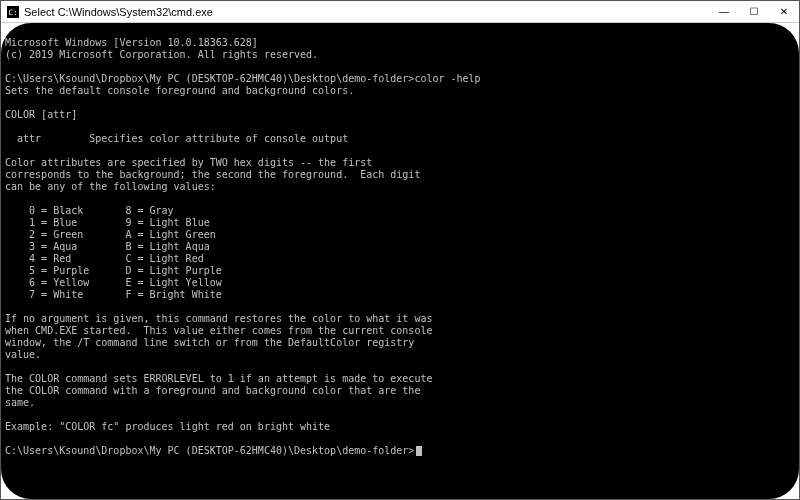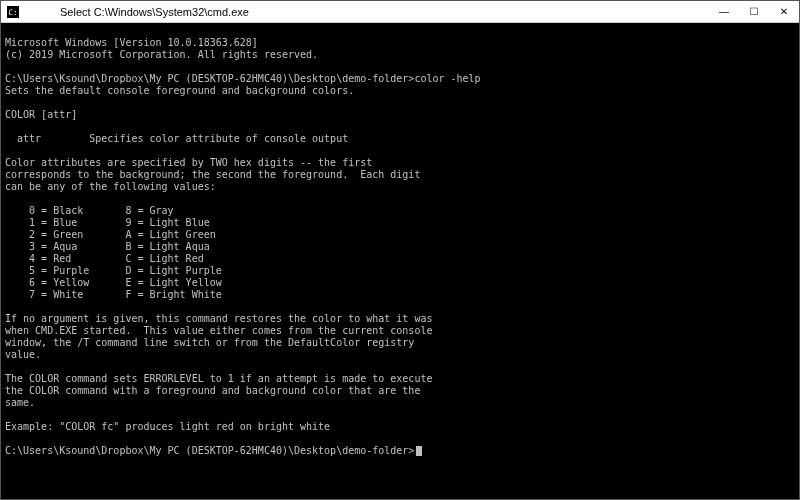--- a/index.html
+++ b/index.html
@@ -1,24 +1,24 @@
 <!DOCTYPE html>
 <html><head>
 <meta charset="utf-8">
 <style>
 * { margin: 0; padding: 0; box-sizing: border-box; }
 html, body { width: 800px; height: 500px; overflow: hidden; font-family: "Segoe UI", Tahoma, sans-serif; background: #fff; }
 .window { width: 800px; height: 500px; display: flex; flex-direction: column; border: 1px solid #555; }
 .titlebar { height: 22px; background: #fff; display: flex; align-items: center; padding-left: 6px; font-size: 11px; color: #000; border-bottom: 1px solid #ccc; }
 .titlebar .icon { width: 12px; height: 12px; margin-right: 5px; display: flex; align-items: center; justify-content: center; }
 .titlebar .icon svg { width: 12px; height: 12px; }
-.titlebar .title { flex: 1; white-space: nowrap; overflow: hidden; text-overflow: ellipsis; margin-left: 36px; }
+.titlebar .title { flex: 1; white-space: nowrap; overflow: hidden; text-overflow: ellipsis; }
 .win-controls { display: flex; height: 100%; }
 .win-btn { width: 30px; height: 100%; display: flex; align-items: center; justify-content: center; font-size: 10px; color: #000; }
-.terminal { flex: 1; background: #000; color: #c0c0c0; font-family: Consolas, "Lucida Console", monospace; font-size: 10px; line-height: 12px; padding: 2px 4px; white-space: pre; overflow: hidden; position: relative; }
+.terminal { flex: 1; background: #000; color: #c0c0c0; font-family: Consolas, "Lucida Console", monospace; font-size: 10px; line-height: 12px; padding: 2px 4px; white-space: pre; overflow: hidden; position: relative; border-radius: 30px; }
 .cursor { display: inline-block; width: 6px; height: 10px; background: #c0c0c0; vertical-align: text-bottom; margin-left: 2px; }
 .prompt-line { white-space: pre; }
 </style>
 </head>
 <body>
 
 <div class="window">
   <div class="titlebar">
     <span class="icon">
       <svg viewBox="0 0 16 16">

